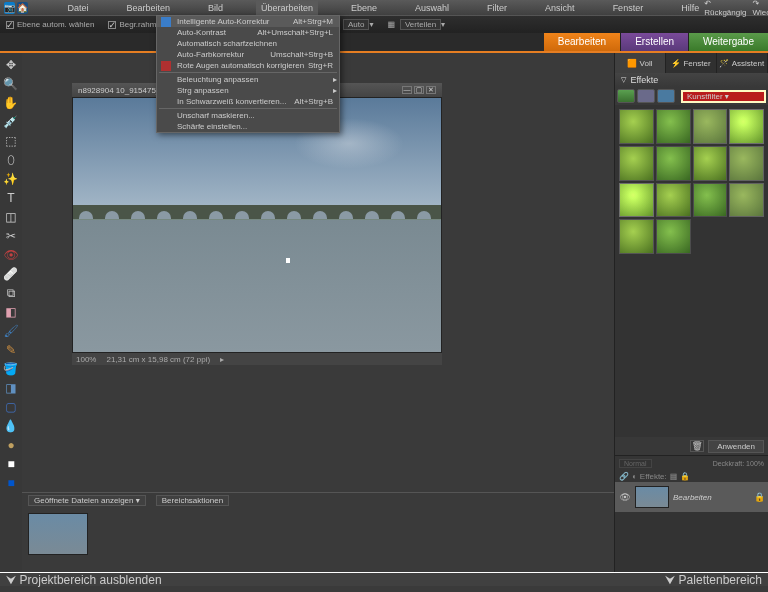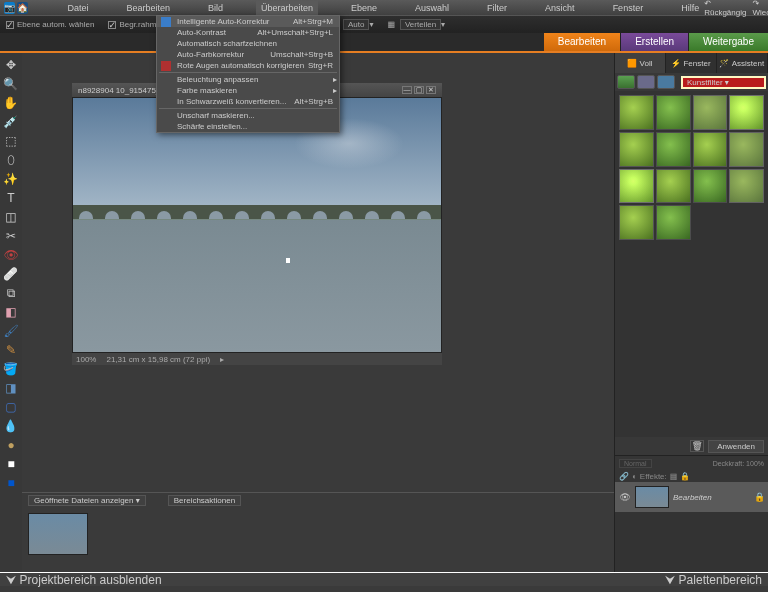--- a/index.html
+++ b/index.html
@@ -32,21 +32,21 @@
 .dochead .winbtn { width: 10px; height: 8px; border: 1px solid #777; margin-left: 2px; font-size: 7px; text-align: center; line-height: 6px; }
 .canvas { height: 256px; background: linear-gradient(to bottom,#6a8ba5 0%,#8aa5bc 38%,#7a8a75 42%,#647860 44%,#8a9aa5 52%,#7a8a95 100%); position: relative; overflow: hidden; border: 1px solid #222; }
 .sky { position: absolute; top: 0; left: 0; right: 0; height: 45%; background: linear-gradient(#5a7a9a,#a5b8c8); }
 .clouds { position: absolute; top: 8%; right: 10%; width: 30%; height: 20%; background: radial-gradient(#d0d8e0,transparent 70%); border-radius: 50%; opacity: 0.5; }
 .bridge { position: absolute; top: 42%; left: 0; right: 0; height: 14px; background: #4a5548; }
 .arch { position: absolute; bottom: 0; width: 14px; height: 8px; background: #8a9aa5; border-radius: 7px 7px 0 0; }
 .water { position: absolute; top: 48%; left: 0; right: 0; bottom: 0; background: linear-gradient(#7a8a92,#8a98a0); }
 .boat { position: absolute; top: 63%; left: 58%; width: 4px; height: 5px; background: #fff; }
 .docfoot { height: 12px; background: #444; display: flex; align-items: center; font-size: 8px; padding: 0 4px; color: #aaa; gap: 10px; }
 .bottombar { position: absolute; bottom: 0; left: 0; right: 0; height: 80px; border-top: 1px solid #555; }
-.bottombar .head { height: 14px; display: flex; align-items: center; gap: 22px; padding: 0 6px; }
+.bottombar .head { height: 14px; display: flex; align-items: center; gap: 10px; padding: 0 6px; }
 .bottombar .btn { border: 1px solid #555; padding: 0 5px; background: #404040; font-size: 8px; }
 .thumb { margin: 6px; width: 60px; height: 42px; background: linear-gradient(to bottom,#6a8ba5 0%,#7a8a95 100%); border: 1px solid #222; }
 .panels { width: 154px; background: #353535; display: flex; flex-direction: column; border-left: 1px solid #222; }
 .modebar { height: 20px; display: flex; background: #303030; }
 .modebar .mode { flex: 1; display: flex; align-items: center; justify-content: center; gap: 2px; font-size: 8px; border-right: 1px solid #222; }
 .modebar .mode.active { background: #404040; }
 .panel-title { height: 14px; background: linear-gradient(#444,#383838); display: flex; align-items: center; padding: 0 6px; font-size: 9px; color: #ddd; }
 .panel-title .tri { margin-right: 4px; font-size: 7px; }
 .fx-tabs { height: 18px; display: flex; align-items: center; padding: 2px; gap: 2px; background: #383838; }
 .fx-tab { width: 18px; height: 14px; border: 1px solid #555; background: #4a4a4a; border-radius: 2px; }
@@ -199,20 +199,24 @@
       <div class="thumb"></div>
     </div>
   </div>
 
   <div class="panels">
     <div class="modebar">
       <div class="mode active">🟧 <span>Voll</span></div>
       <div class="mode">⚡ <span>Fenster</span></div>
       <div class="mode">🪄 <span>Assistent</span></div>
     </div>
+    <div class="panel-title">
+        <span class="tri">▽</span>
+        <span>Effekte</span>
+      </div>
     <div class="fx-tabs">
       <div class="fx-tab" style="background:linear-gradient(#5aa050,#3a7030)"></div>
       <div class="fx-tab" style="background:#6a6a8a"></div>
       <div class="fx-tab" style="background:#4a7aa0"></div>
       <span class="fx-sel"><span>Kunstfilter</span> ▾</span>
     </div>
     <div class="fx-grid" id="fxgrid">
         <div class="fx-item "></div>
         <div class="fx-item var2"></div>
         <div class="fx-item var3"></div>
@@ -282,21 +286,21 @@
       <span class="ico" style="background: rgb(176, 48, 48);"></span>
       <span>Rote Augen automatisch korrigieren</span>
       <span>Strg+R</span>
     </div>
     <div class="dd-sep"></div>
     <div class="dd-item">
       <span>Beleuchtung anpassen</span>
       <span class="arr">▸</span>
     </div>
     <div class="dd-item">
-      <span>Farbe maskieren</span>
+      <span>Strg anpassen</span>
       <span class="arr">▸</span>
     </div>
     <div class="dd-item">
       <span>In Schwarzweiß konvertieren...</span>
       <span>Alt+Strg+B</span>
     </div>
     <div class="dd-sep"></div>
     <div class="dd-item">
       <span>Unscharf maskieren...</span>
     </div>

